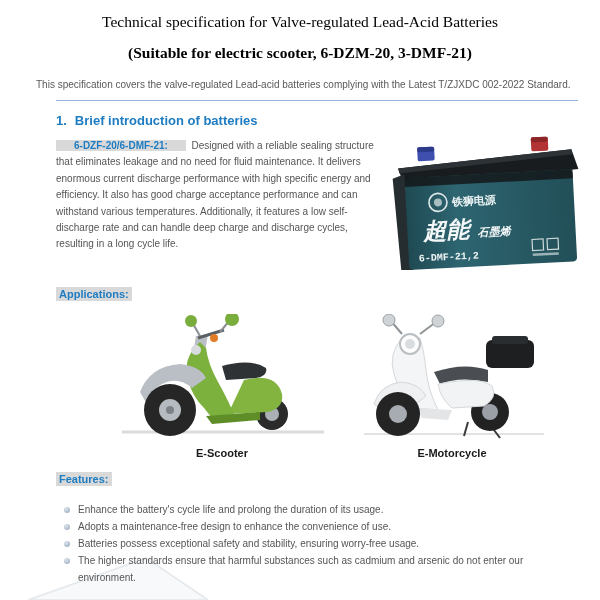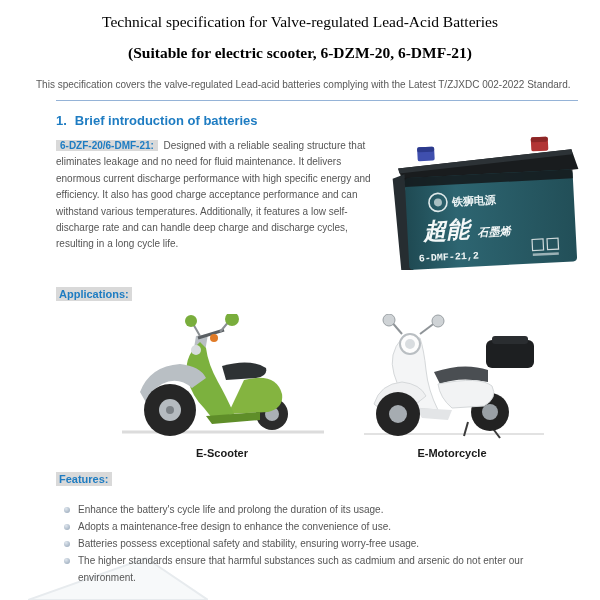--- a/index.html
+++ b/index.html
@@ -29,21 +29,21 @@
   
   .section-heading {
     margin: 12px 0 0 56px;
     font-size: 13px; font-weight: 700; color: #1e7cc2;
   }
   .heading-num { margin-right: 8px; }
   .intro-row { display: flex; margin: 10px 14px 0 56px; gap: 8px; }
   .intro-text { width: 324px; margin: 0; font-size: 10px; line-height: 16.4px; color: #555; }
   .hl {
     background: #d9d9d9; color: #1e7cc2; font-weight: 700;
-    padding: 0 4px;
+    padding: 0 18px;
   }
   .battery-fig { width: 204px; margin-top: -8px; }
   
   .hl-label {
     display: inline-block;
     margin: 13px 0 10px 56px;
     background: #d9d9d9; color: #1e7cc2;
     font-size: 11px; font-weight: 700;
     padding: 1px 3px;
   }
@@ -77,21 +77,21 @@
 
 <div class="page">
 
   <svg class="corner-deco" width="180" height="46" viewBox="0 0 180 46">
     <polygon points="0,46 118,4 180,46" fill="#f7f9fa" stroke="#e7ebee" stroke-width="2"></polygon>
   </svg>
 
   <div class="content">
     <header class="doc-header">
       <div class="title">Technical specification for Valve-regulated Lead-Acid Batteries</div>
-      <div class="subtitle2">(Suitable for electric scooter, 6-DZM-20, 6-DMF-21)</div>
+      <div class="subtitle2">(Suitable for electric scooter, 6-DZM-20, 3-DMF-21)</div>
     </header>
 
     <p class="note">This specification covers the valve-regulated Lead-acid batteries complying with the Latest T/ZJXDC 002-2022 Standard.</p>
 
     <hr class="divider">
 
     <h4 class="section-heading"><span class="heading-num">1.</span><span>Brief introduction of batteries</span></h4>
 
     <div class="intro-row">
       <p class="intro-text"><span class="hl">6-DZF-20/6-DMF-21:</span>&nbsp;&nbsp;<span>Designed with a reliable sealing structure that eliminates leakage and no need for fluid maintenance. It delivers enormous current discharge performance with high specific energy and efficiency. It also has good charge acceptance performance and can withstand various temperatures. Additionally, it features a low self-discharge rate and can handle deep charge and discharge cycles, resulting in a long cycle life.</span></p>

